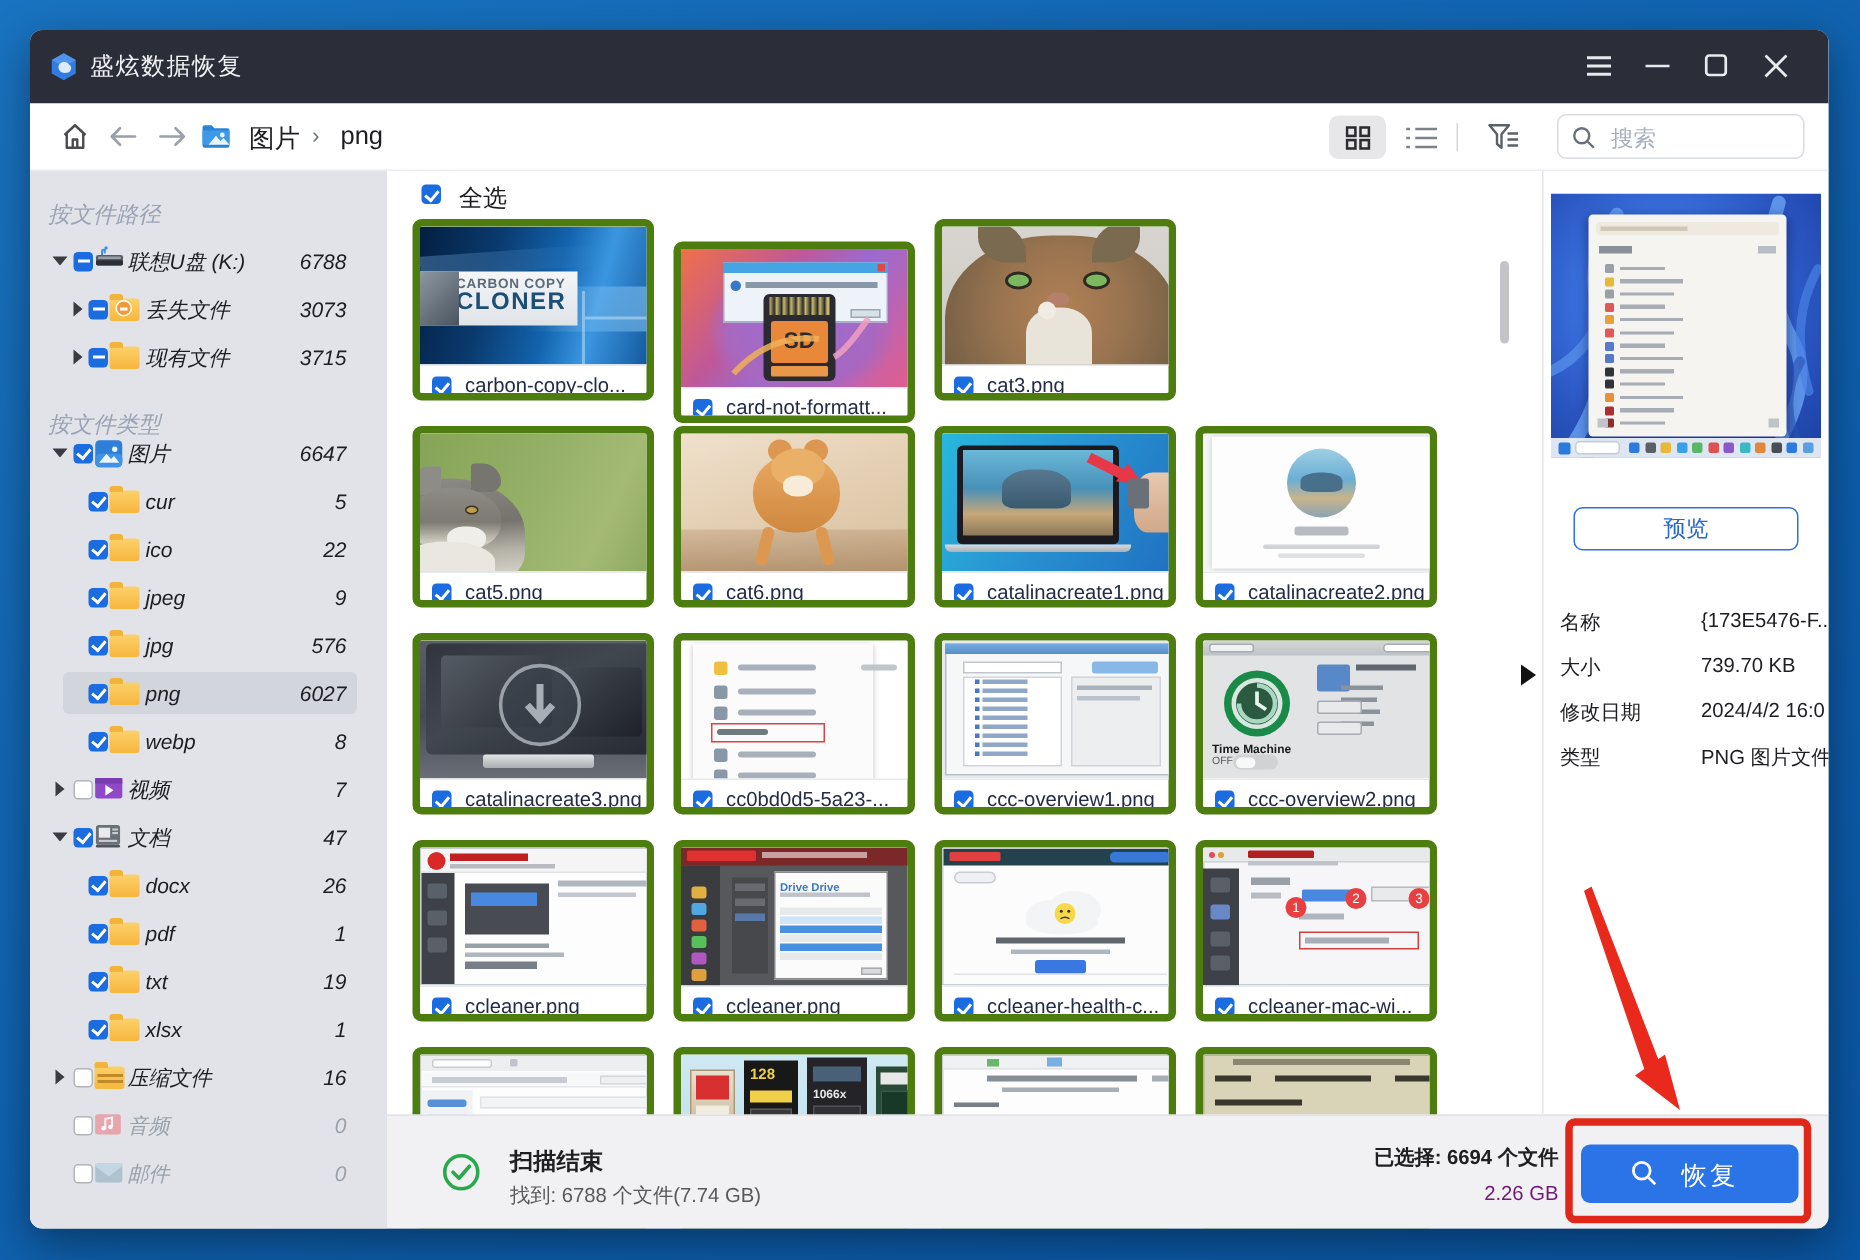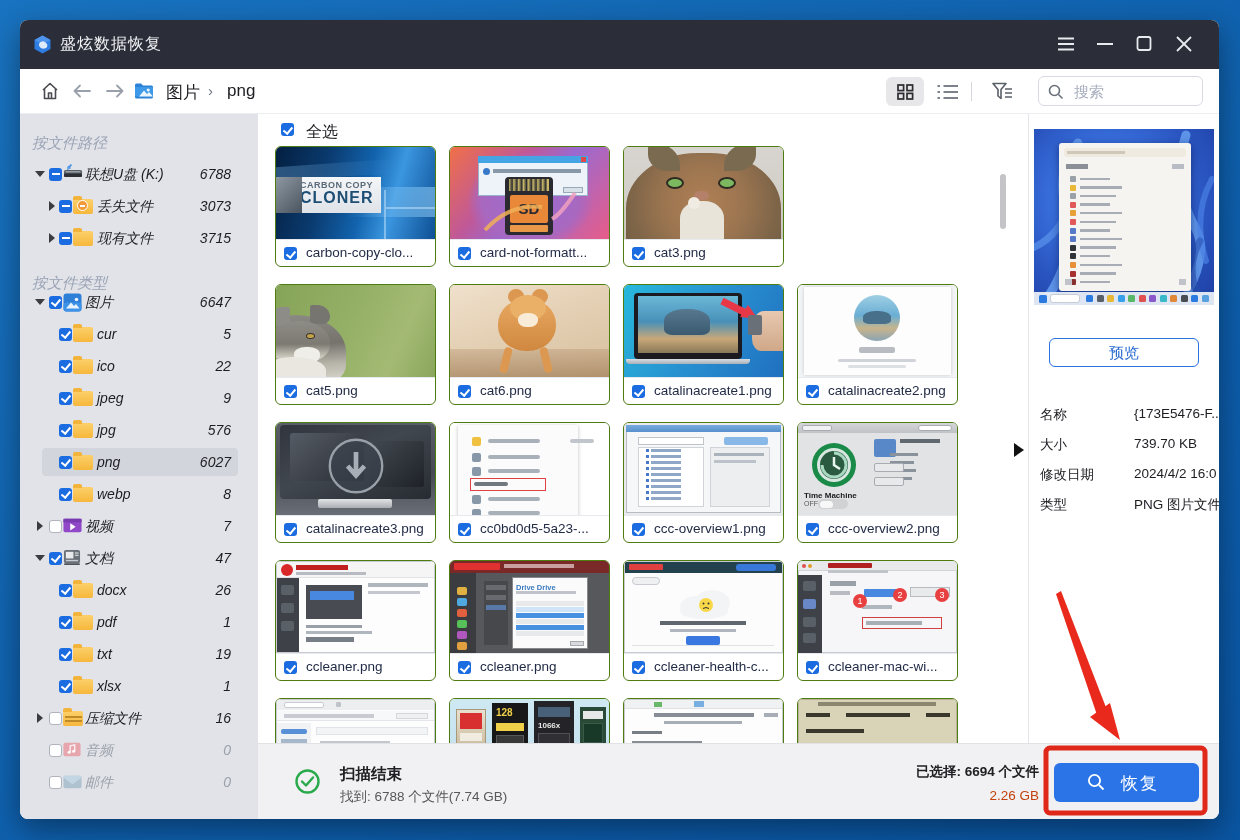--- a/index.html
+++ b/index.html
@@ -28,21 +28,21 @@
 .cb.on::after { content:""; position:absolute; left:4px; top:1.5px; width:3.5px; height:7px; border:solid #fff; border-width:0 2px 2px 0; transform:rotate(40deg); }
 .cb.part::after { content:""; position:absolute; left:2.5px; top:5.5px; width:8px; height:2.2px; background:#fff; border:none; transform:none; }
 .cb.part { background:#1a6ce0; }
 .itxt { position:absolute; font-size:14px; color:#1c1c21; white-space:nowrap; }
 .itxt.dis { color:#9ba1ab; }
 .cnt { position:absolute; right:27px; font-size:14px; color:#1c1c21; text-align:right; }
 .folder { position:absolute; width:20px; height:15px; border-radius:2px; background:linear-gradient(180deg,#fcd06a,#f6b73c); }
 .folder::before { content:""; position:absolute; left:0; top:-3px; width:9px; height:4px; border-radius:2px 2px 0 0; background:#f2b43a; }
 
 .main { position:absolute; left:238px; top:94px; width:770px; height:629px; background:#fff; }
-.card { position:absolute; width:161px; height:121px; border:1px solid #4d7c0f; border-radius:6px; background:#fff; overflow:hidden; }
+.card { position:absolute; width:161px; height:121px; border:5px solid #4d7c0f; border-radius:6px; background:#fff; overflow:hidden; }
 .thumb { position:absolute; left:0; top:0; width:159px; height:92px; overflow:hidden; }
 .clabel { position:absolute; left:0; top:92px; width:159px; height:27px; border-top:1px solid #e6e9ed; }
 .clabel .cb { left:8px; top:7px; }
 .clabel span { position:absolute; left:30px; top:5px; font-size:13.5px; color:#232c47; white-space:nowrap; }
 .selall { position:absolute; left:18px; top:8px; }
 .scrollthumb { position:absolute; left:742px; top:60px; width:6px; height:55px; border-radius:3px; background:#c4c4c8; }
 .nextarr { position:absolute; left:756px; top:329px; width:0; height:0; border-top:7px solid transparent; border-bottom:7px solid transparent; border-left:10px solid #111; }
 
 .rpanel { position:absolute; left:1008px; top:94px; width:191px; height:629px; background:#fff; border-left:1px solid #e3e5e9; }
 .pvw { position:absolute; left:5px; top:15px; width:180px; height:176px; overflow:hidden; }
@@ -283,21 +283,21 @@
           <div style="position:absolute;left:24px;top:42px;width:80px;color:#1d4e74;font-size:16px;font-weight:bold;letter-spacing:1px;white-space:nowrap">CLONER</div>
           <div style="position:absolute;left:0px;top:30px;width:26px;height:36px;background:linear-gradient(135deg,#8d98a2,#4a545e)"></div>
           <div style="position:absolute;left:108px;top:43px;width:2px;height:49px;background:rgba(200,230,250,0.5)"></div>
           <div style="position:absolute;left:110px;top:60px;width:49px;height:2px;background:rgba(200,230,250,0.5)"></div>
         </div>
         <div class="clabel">
           <div class="cb on"></div>
           <span>carbon-copy-clo...</span>
         </div>
       </div>
-<div class="card" style="left:191px;top:32px">
+<div class="card" style="left:191px;top:47px">
         <div class="thumb">
           <div style="position:absolute;left:0;top:0;width:159px;height:92px;background:linear-gradient(130deg,#f07048 0%,#c05898 35%,#9a6ad0 55%,#e85c88 100%)"></div>
           <div style="position:absolute;left:18px;top:6px;width:124px;height:86px;background:radial-gradient(ellipse at 50% 55%,#9a6cd0 0%,#a868c0 55%,rgba(168,104,192,0) 72%)"></div>
           <div style="position:absolute;left:28px;top:9px;width:110px;height:40px;background:#eef3f9;border:1px solid #98b2cc"></div>
           <div style="position:absolute;left:28px;top:9px;width:110px;height:7px;background:#44a4e4"></div>
           <div style="position:absolute;left:131px;top:10px;width:5px;height:5px;background:#e04848"></div>
           <div style="position:absolute;left:33px;top:21px;width:7px;height:7px;border-radius:50%;background:#3878c8"></div>
           <div style="position:absolute;left:43px;top:22px;width:88px;height:4px;background:#8898a8"></div>
           <div style="position:absolute;left:113px;top:40px;width:20px;height:6px;background:#d8e0e8;border:1px solid #98a8b8"></div>
           <div style="position:absolute;left:55px;top:30px;width:48px;height:58px;background:#2a2a30;border-radius:4px"></div>
@@ -763,21 +763,21 @@
     </div>
 
   <div class="statusbar">
     <svg class="abs" style="left:37px;top:25px" width="25" height="25" viewBox="0 0 25 25">
         <circle cx="12.5" cy="12.5" r="11" fill="none" stroke="#2aa94c" stroke-width="2.4"></circle>
         <path d="M7 12.5 L11 16.5 L18 8.5" fill="none" stroke="#2aa94c" stroke-width="2.4" stroke-linecap="round" stroke-linejoin="round"></path>
       </svg>
     <div class="abs" style="left:82px;top:20px;font-size:15.5px;font-weight:bold;color:#202024">扫描结束</div>
     <div class="abs" style="left:82px;top:44px;font-size:13.5px;color:#57575c">找到: 6788 个文件(7.74 GB)</div>
     <div class="abs" style="right:180px;top:19px;font-size:13.5px;font-weight:bold;color:#202024;text-align:right">已选择: 6694 个文件</div>
-    <div class="abs" style="right:180px;top:44px;font-size:13.5px;color:#c2410c;text-align:left">2.26 GB</div>
+    <div class="abs" style="right:180px;top:44px;font-size:13.5px;color:#701a75;text-align:left">2.26 GB</div>
     <div class="recbtn">
       <svg class="abs" style="left:33px;top:10px" width="18" height="18" viewBox="0 0 18 18">
           <circle cx="7.5" cy="7.5" r="5.6" fill="none" stroke="#fff" stroke-width="1.8"></circle>
           <line x1="12" y1="12" x2="16.5" y2="16.5" stroke="#fff" stroke-width="1.8"></line>
         </svg>
       <span>恢复</span>
     </div>
   </div>
 </div>
 

